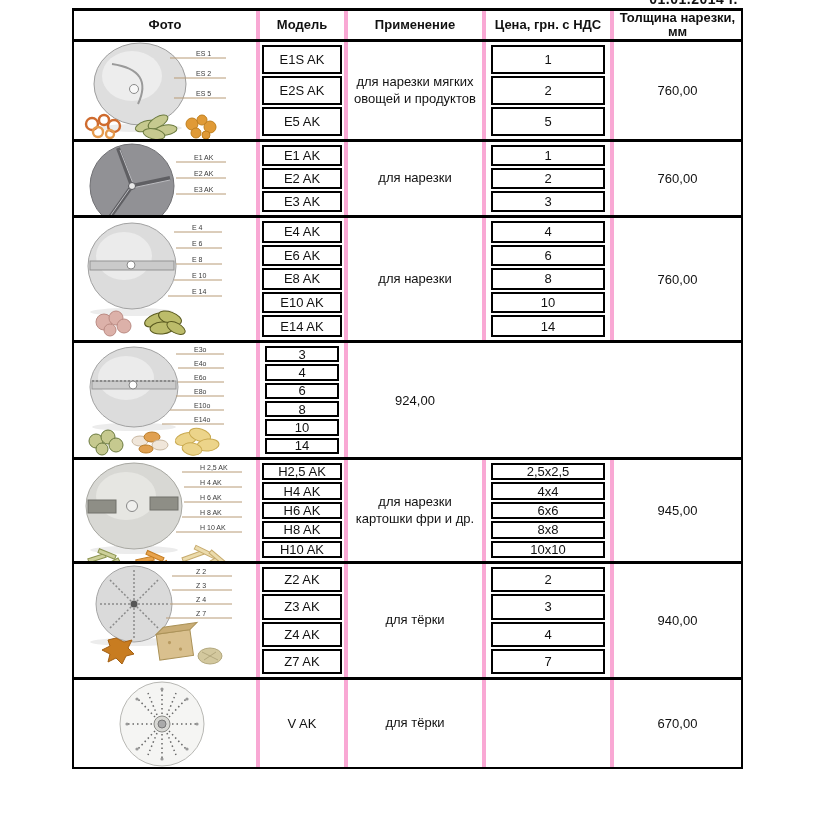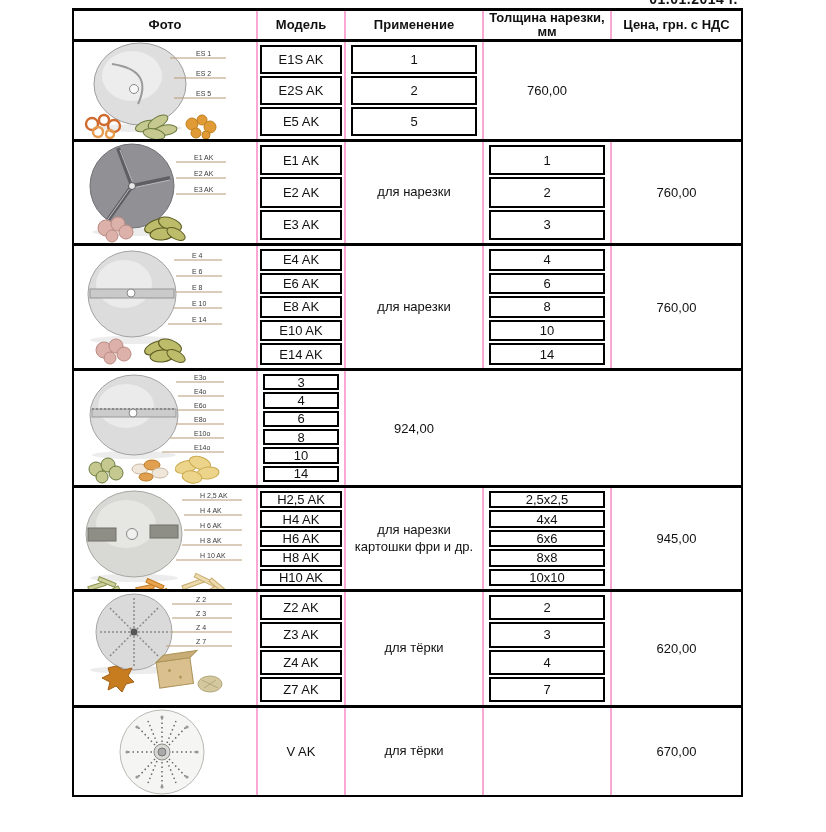--- a/index.html
+++ b/index.html
@@ -4,21 +4,21 @@
 <style>
   html,body{margin:0;padding:0;background:#fff;}
   .page{position:relative;width:826px;height:832px;background:#fff;overflow:hidden;
         font-family:"Liberation Sans",sans-serif;color:#111;}
   .top-note{position:absolute;top:-9px;right:88px;font-weight:bold;font-size:14px;letter-spacing:.5px;}
   .table{position:absolute;left:72px;top:8px;width:671px;border:2px solid #000;border-top:3px solid #000;box-sizing:border-box;background:#fff;}
   .row{display:grid;grid-template-columns:182px 88px 138px 128px 1fr;box-sizing:border-box;}
   .row.header{height:31px;border-bottom:3px solid #000;font-weight:bold;font-size:13px;}
   .group{border-bottom:3px solid #000;position:relative;}
   .group.last{border-bottom:none;border-radius:14px;}
-  .cell{border-left:2px solid #f9a8d4;box-sizing:border-box;min-width:0;position:relative;overflow:hidden;}
+  .cell{border-left:4px solid #f9a8d4;box-sizing:border-box;min-width:0;position:relative;overflow:hidden;}
   .cell:first-child{border-left:none;}
   .center{display:flex;align-items:center;justify-content:center;text-align:center;font-size:13px;}
   .hdr{display:flex;flex-direction:column;align-items:center;justify-content:center;text-align:center;line-height:1.1;}
   .stack{display:flex;flex-direction:column;padding:2px 0;}
   .box{flex:1;margin:1px 2px;border:2px solid #000;display:flex;align-items:center;justify-content:center;font-size:13px;background:#fff;min-height:0;}
   .thick .box{margin:1px 5px;}
   .app span{padding:0 6px;line-height:1.3;}
   svg{display:block;}
   .lbl{font-size:7px;fill:#3a3a3a;}
 </style>
@@ -27,25 +27,25 @@
 
 <div class="page">
   <div class="top-note">01.01.2014 г.</div>
 
   <div class="table">
 
     <div class="row header">
       <div class="cell hdr">Фото</div>
       <div class="cell hdr">Модель</div>
       <div class="cell hdr">Применение</div>
+      <div class="cell hdr">Цена, грн. с НДС</div>
       <div class="cell hdr">
         <span>Толщина нарезки,</span>
         <span>мм</span>
       </div>
-      <div class="cell hdr">Цена, грн. с НДС</div>
     </div>
 
     <div class="row group" style="height:100px">
       <div class="cell">
         <svg width="182" height="97" viewBox="0 0 182 97">
           <ellipse cx="66" cy="86" rx="42" ry="4" fill="#ececec"></ellipse>
           <ellipse cx="66" cy="42" rx="46" ry="41" fill="#dedede" stroke="#9e9e9e"></ellipse>
           <ellipse cx="58" cy="34" rx="30" ry="25" fill="#ededed"></ellipse>
           <path d="M38 22 Q80 28 64 62" fill="none" stroke="#9a9a9a" stroke-width="2"></path>
           <circle cx="60" cy="47" r="4.5" fill="#f8f8f8" stroke="#8a8a8a"></circle>
@@ -81,37 +81,40 @@
         <div class="box">
             <span>E1S AK</span>
           </div>
         <div class="box">
             <span>E2S AK</span>
           </div>
         <div class="box">
             <span>E5 AK</span>
           </div>
       </div>
+      <div class="cell center app">
+          <span>для нарезки мягких овощей и продуктов</span>
+        </div>
       <div class="cell stack thick">
         <div class="box">
             <span>1</span>
           </div>
         <div class="box">
             <span>2</span>
           </div>
         <div class="box">
             <span>5</span>
           </div>
       </div>
       <div class="cell center">
           <span>760,00</span>
         </div>
     </div>
 
-    <div class="row group" style="height:104px">
+    <div class="row group" style="height:76px">
       <div class="cell">
         <svg width="182" height="101" viewBox="0 0 182 101">
           <ellipse cx="58" cy="90" rx="40" ry="4" fill="#ececec"></ellipse>
           <circle cx="58" cy="44" r="42" fill="#919195" stroke="#707074"></circle>
           <g stroke="#5f5f63" stroke-width="4">
             <line x1="58" y1="44" x2="96" y2="36"></line>
               <line x1="58" y1="44" x2="34" y2="78"></line>
               <line x1="58" y1="44" x2="44" y2="6"></line>
           </g>
           <g stroke="#bdbdc1" stroke-width="1">
@@ -455,21 +458,21 @@
             <span>3</span>
           </div>
         <div class="box">
             <span>4</span>
           </div>
         <div class="box">
             <span>7</span>
           </div>
       </div>
       <div class="cell center">
-          <span>620,00</span>
+          <span>940,00</span>
         </div>
     </div>
 
     <div class="row group last" style="height:87px">
       <div class="cell">
         <svg width="182" height="87" viewBox="0 0 182 87">
           <circle cx="88" cy="44" r="42" fill="#f5f5f3" stroke="#b8b8b4"></circle>
           <g stroke="#666666" stroke-width="1.5" stroke-dasharray="1.5,3">
             <line x1="88" y1="34" x2="88" y2="8"></line>
               <line x1="95" y1="37" x2="113" y2="18"></line>

